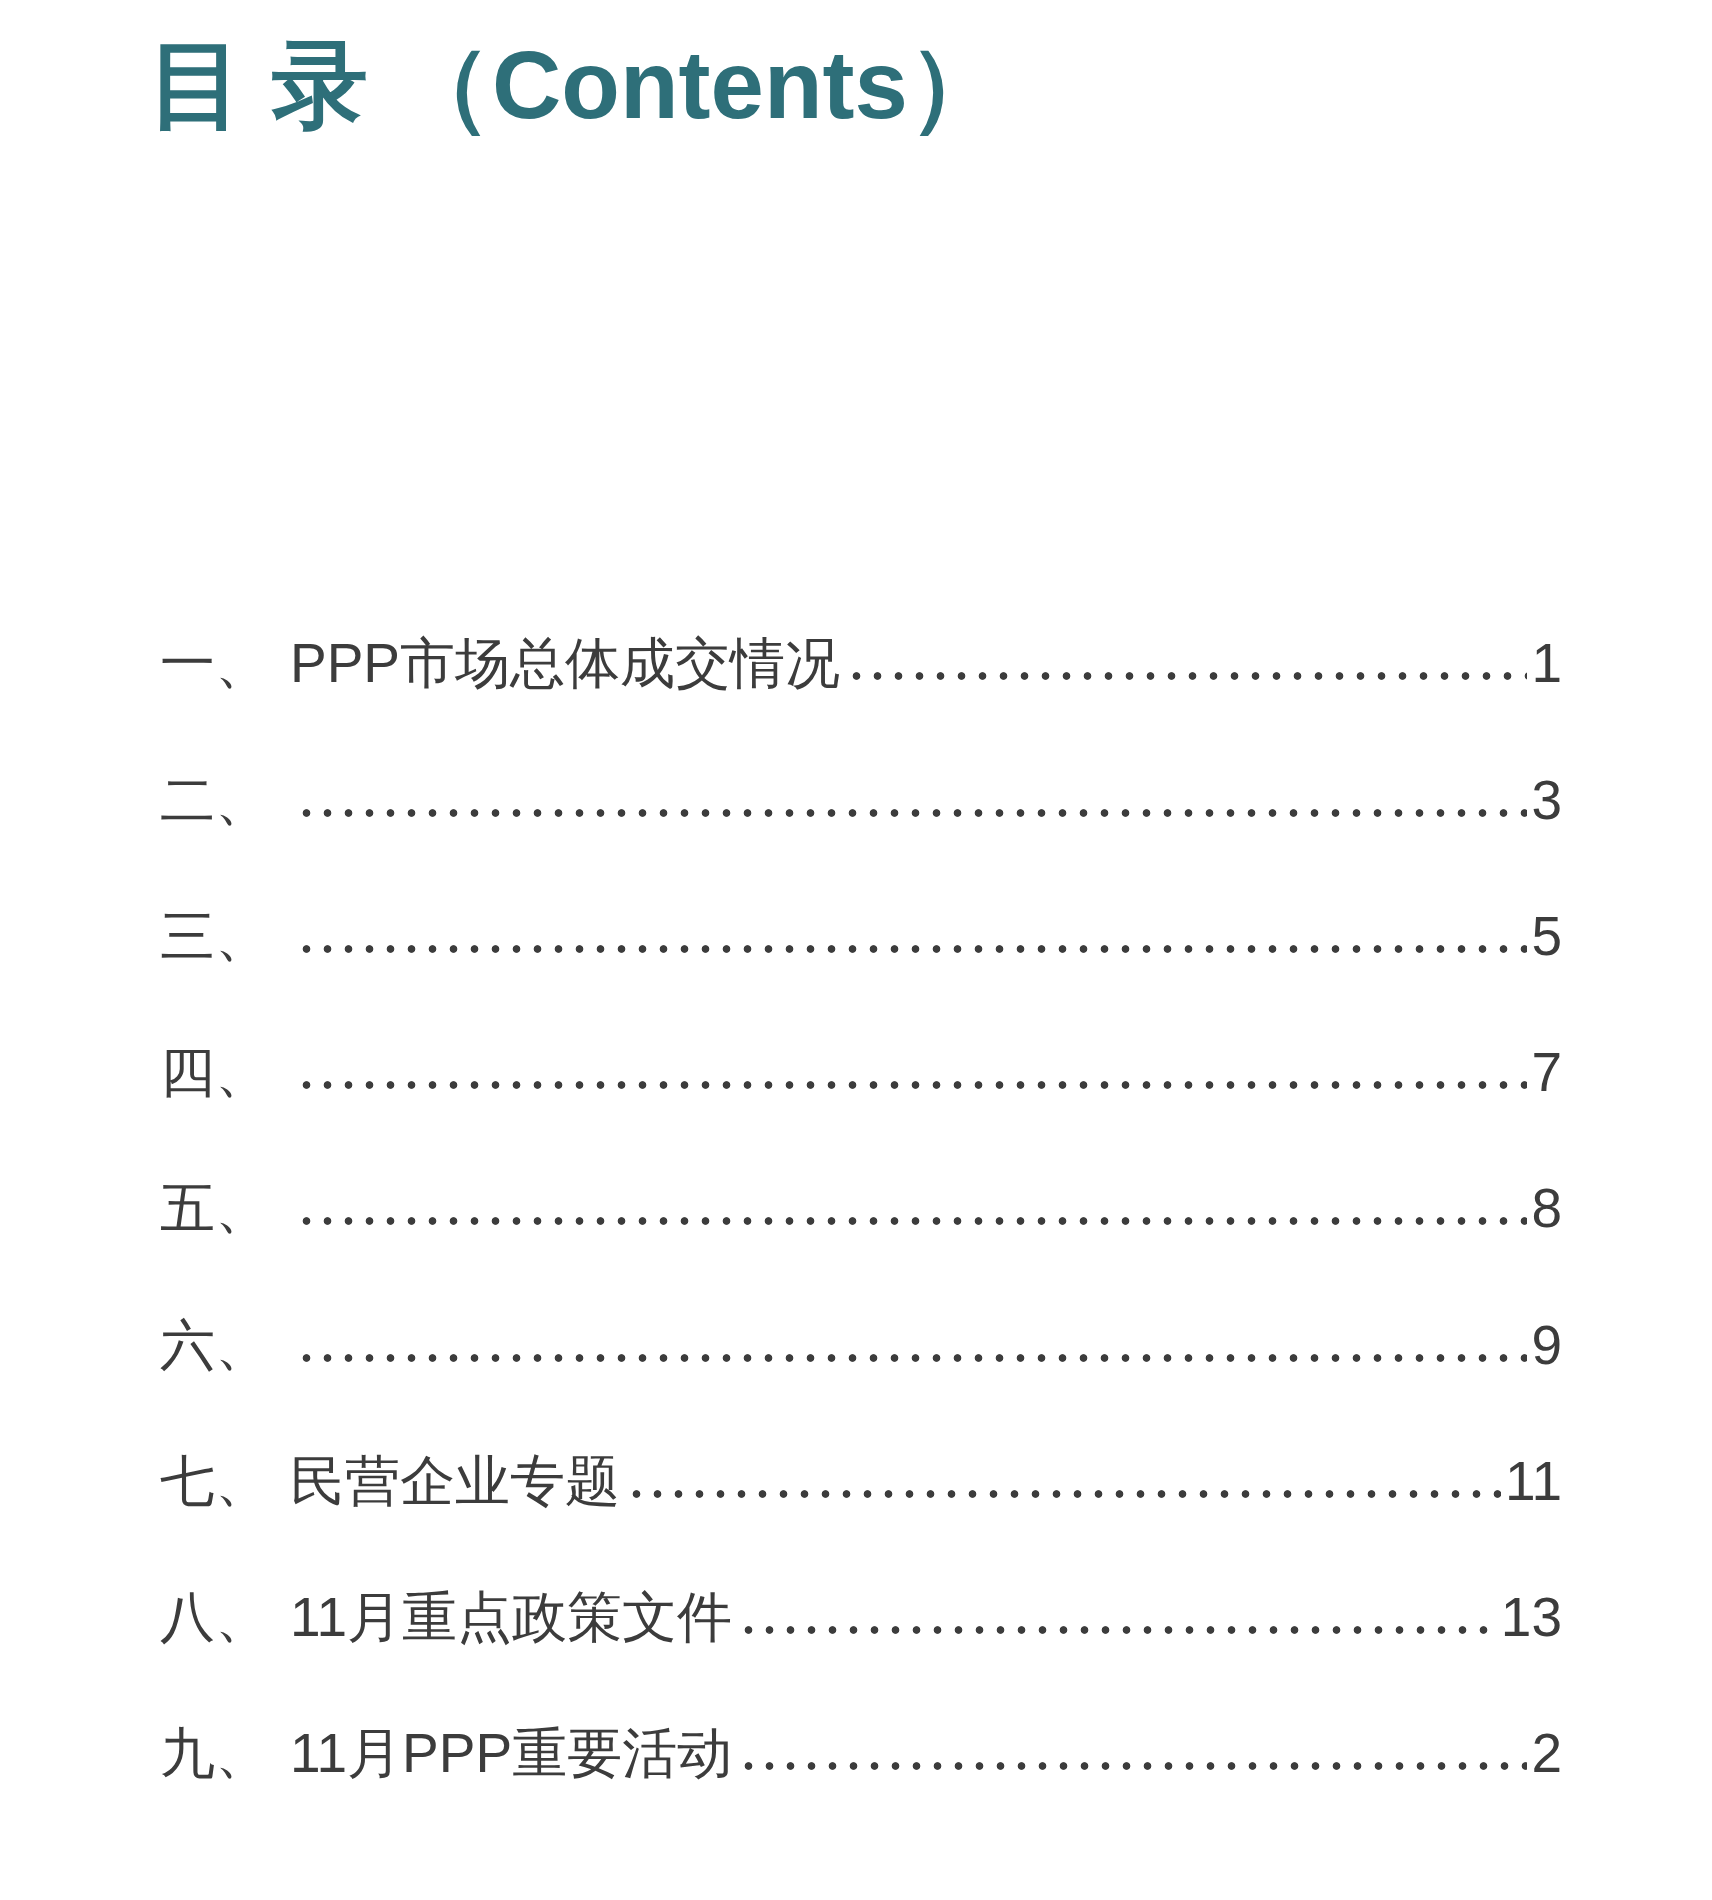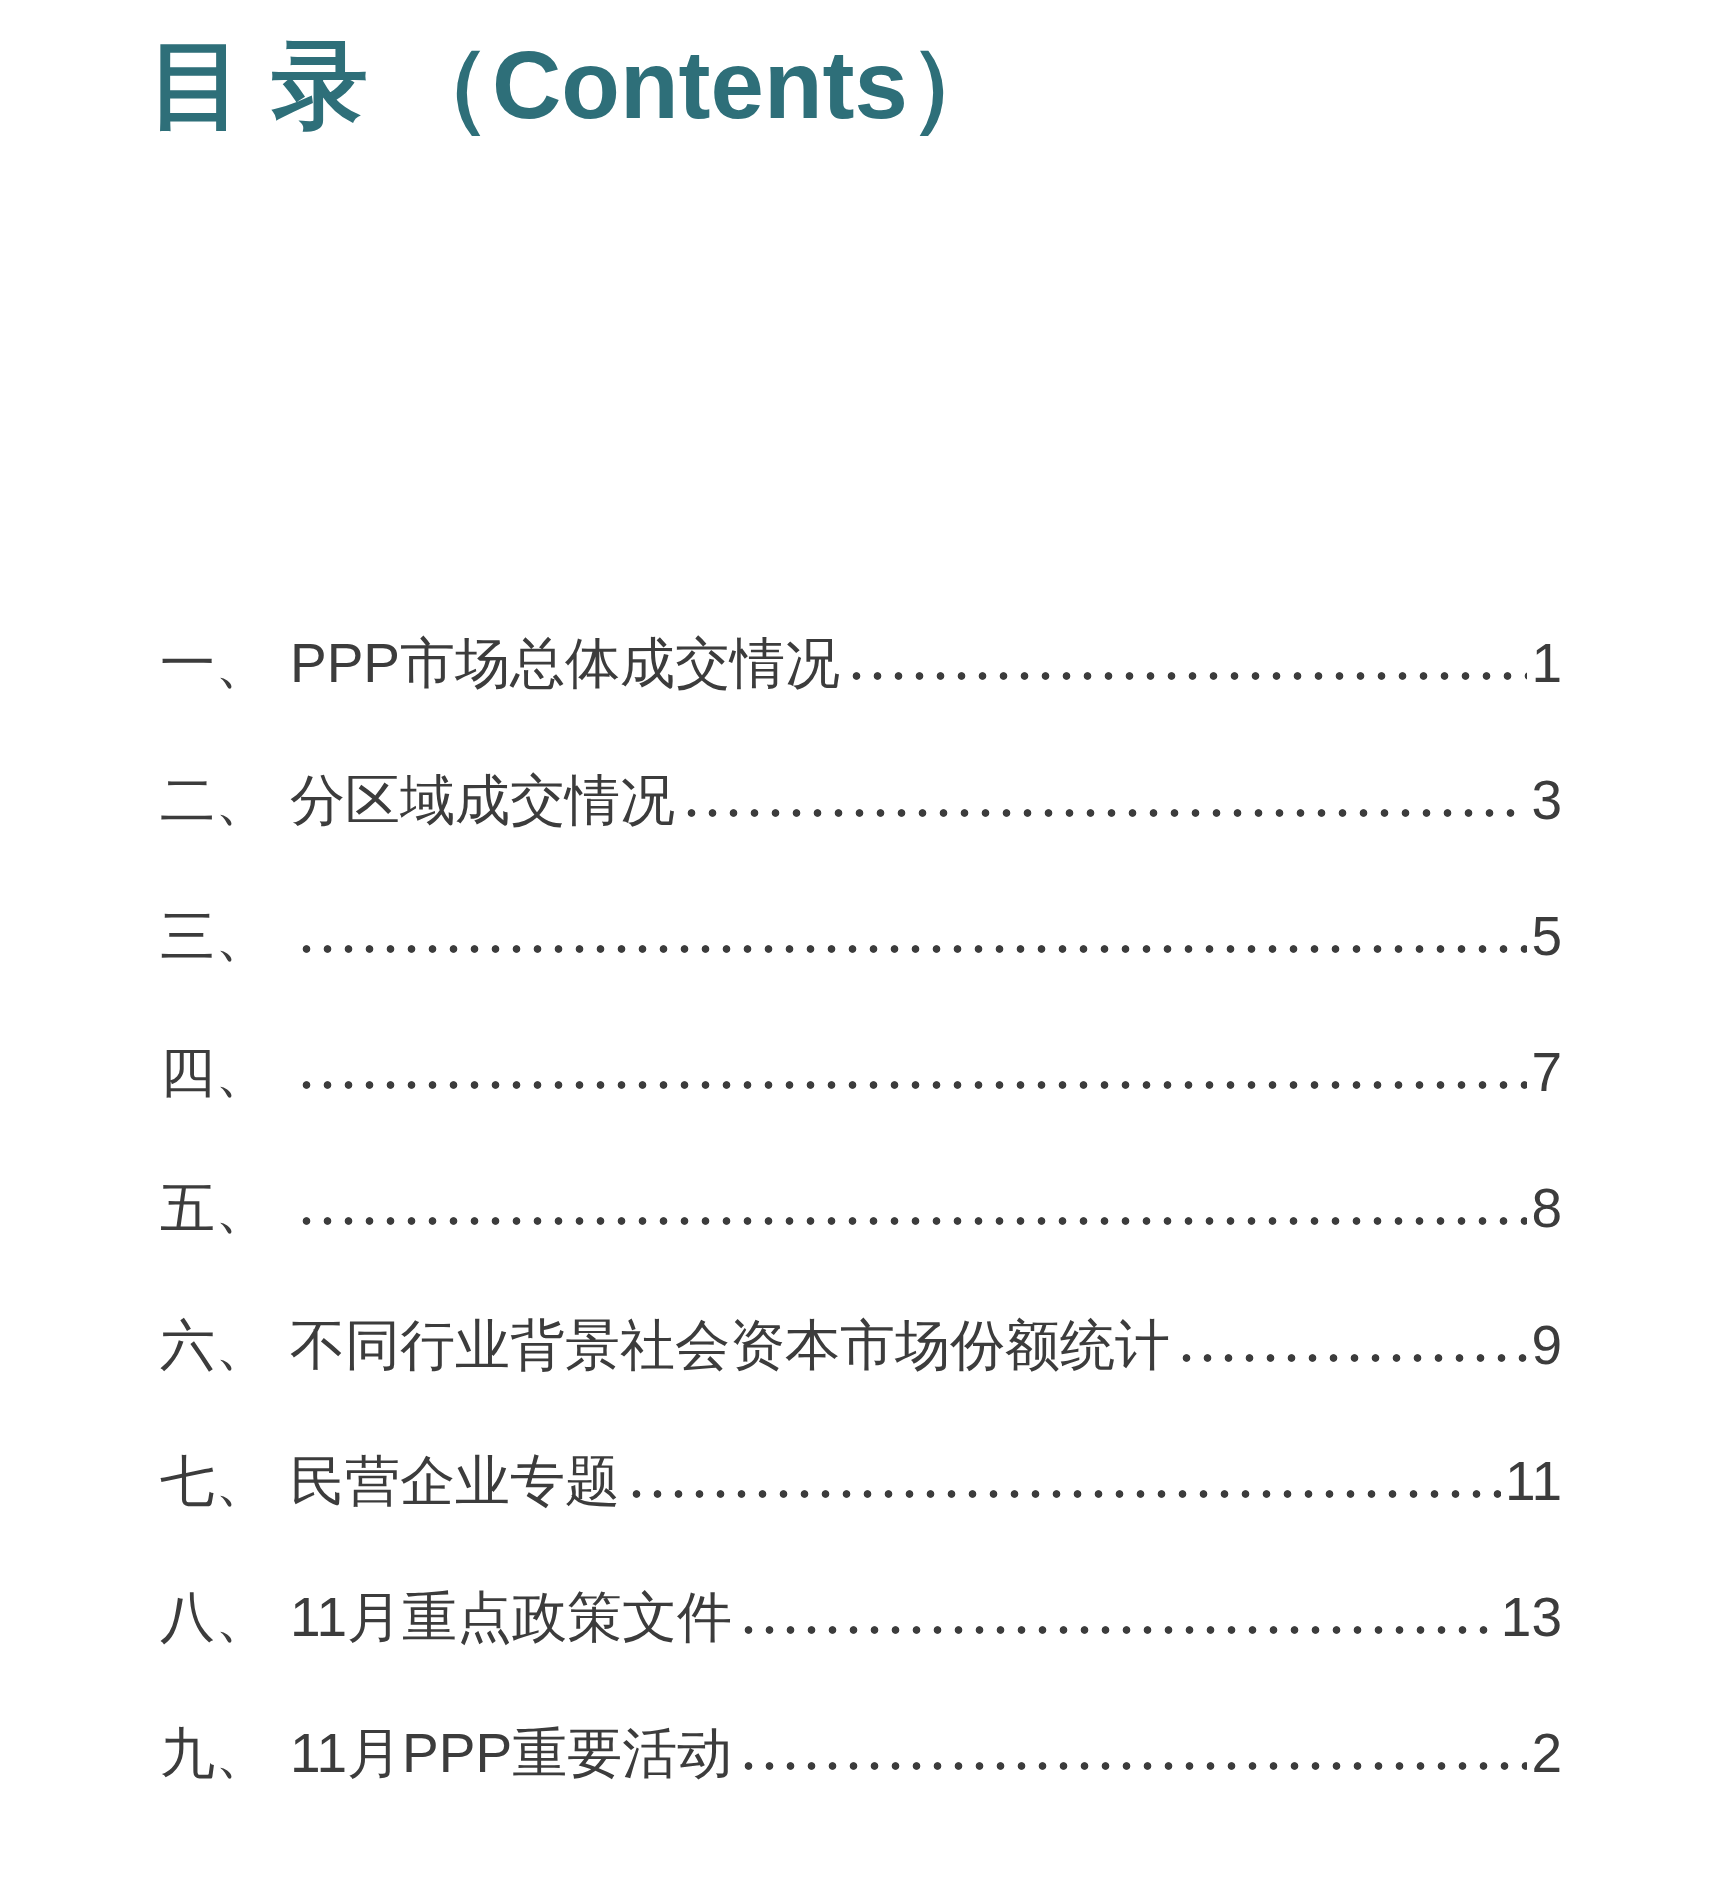--- a/index.html
+++ b/index.html
@@ -80,21 +80,20 @@
   <div class="toc" id="toc-list">
     <div class="toc-row">
       <span class="toc-num">一、</span>
       <span class="toc-label">PPP市场总体成交情况</span>
       <span class="toc-leader"></span>
       <span class="toc-page">1</span>
     </div>
 
     <div class="toc-row">
       <span class="toc-num">二、</span>
-      <span class="toc-label">分区域成交情况</span>
       <span class="toc-leader"></span>
       <span class="toc-page">3</span>
     </div>
 
     <div class="toc-row">
       <span class="toc-num">三、</span>
       <span class="toc-leader"></span>
       <span class="toc-page">5</span>
     </div>
 
@@ -105,21 +104,20 @@
     </div>
 
     <div class="toc-row">
       <span class="toc-num">五、</span>
       <span class="toc-leader"></span>
       <span class="toc-page">8</span>
     </div>
 
     <div class="toc-row">
       <span class="toc-num">六、</span>
-      <span class="toc-label">不同行业背景社会资本市场份额统计</span>
       <span class="toc-leader"></span>
       <span class="toc-page">9</span>
     </div>
 
     <div class="toc-row">
       <span class="toc-num">七、</span>
       <span class="toc-label">民营企业专题</span>
       <span class="toc-leader"></span>
       <span class="toc-page">11</span>
     </div>

